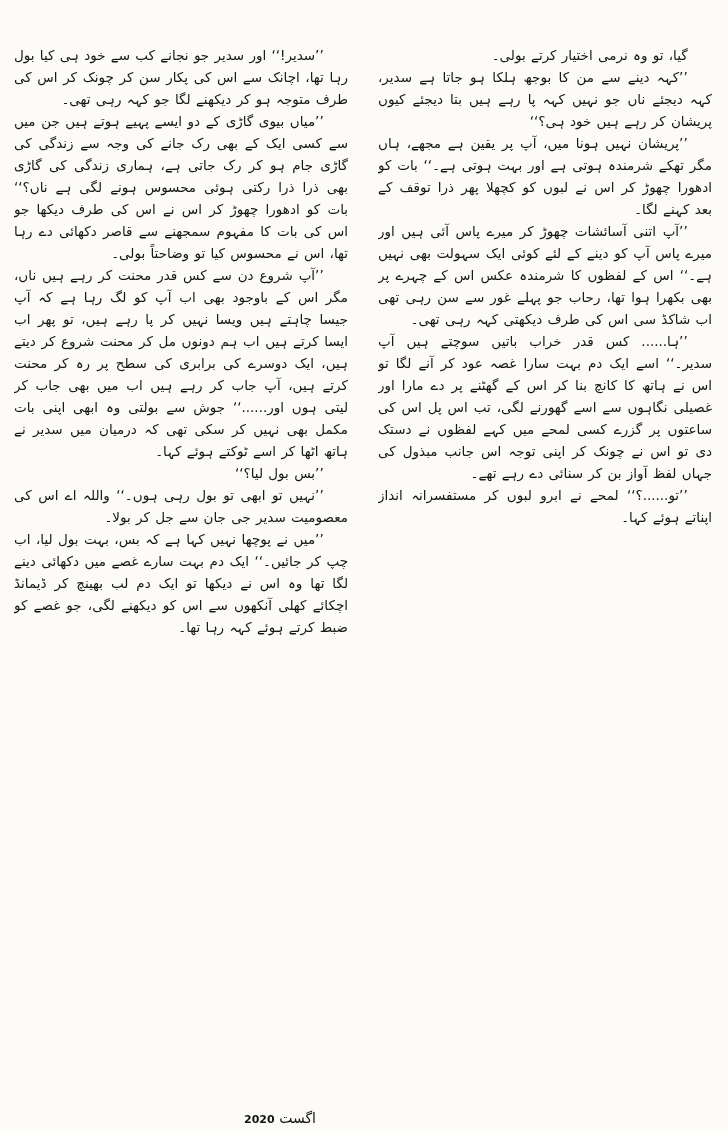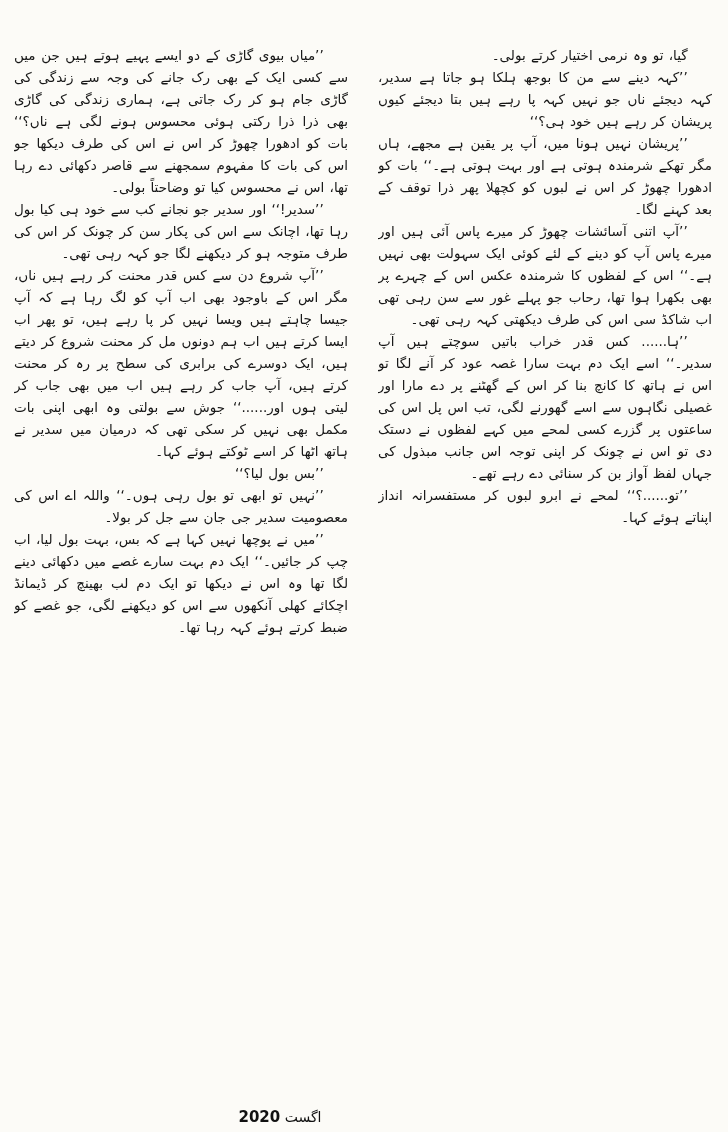--- a/index.html
+++ b/index.html
@@ -46,21 +46,21 @@
     bottom: 6px;
     left: 150px;
     width: 260px;
     direction: rtl;
     text-align: center;
     font-size: 14px;
     color: #111;
   }
   .footer .year {
     font-weight: bold;
-    font-size: 15px;
+    font-size: 11px;
     letter-spacing: 0.5px;
   }
   .footer .month {
     font-size: 14px;
   }
 </style>
 </head>
 <body>
 
 <div class="page">
@@ -69,22 +69,22 @@
     <div class="col">
       <p>گیا، تو وہ نرمی اختیار کرتے بولی۔</p>
       <p>’’کہہ دینے سے من کا بوجھ ہلکا ہو جاتا ہے سدیر، کہہ دیجئے ناں جو نہیں کہہ پا رہے ہیں بتا دیجئے کیوں پریشان کر رہے ہیں خود ہی؟‘‘</p>
       <p>’’پریشان نہیں ہونا میں، آپ پر یقین ہے مجھے، ہاں مگر تھکے شرمندہ ہوتی ہے اور بہت ہوتی ہے۔‘‘ بات کو ادھورا چھوڑ کر اس نے لبوں کو کچھلا پھر ذرا توقف کے بعد کہنے لگا۔</p>
       <p>’’آپ اتنی آسائشات چھوڑ کر میرے پاس آئی ہیں اور میرے پاس آپ کو دینے کے لئے کوئی ایک سہولت بھی نہیں ہے۔‘‘ اس کے لفظوں کا شرمندہ عکس اس کے چہرے پر بھی بکھرا ہوا تھا، رحاب جو پہلے غور سے سن رہی تھی اب شاکڈ سی اس کی طرف دیکھتی کہہ رہی تھی۔</p>
       <p>’’ہا...... کس قدر خراب باتیں سوچتے ہیں آپ سدیر۔‘‘ اسے ایک دم بہت سارا غصہ عود کر آنے لگا تو اس نے ہاتھ کا کانچ بنا کر اس کے گھٹنے پر دے مارا اور غصیلی نگاہوں سے اسے گھورنے لگی، تب اس پل اس کی ساعتوں پر گزرے کسی لمحے میں کہے لفظوں نے دستک دی تو اس نے چونک کر اپنی توجہ اس جانب مبذول کی جہاں لفظ آواز بن کر سنائی دے رہے تھے۔</p>
       <p>’’تو......؟‘‘ لمحے نے ابرو لبوں کر مستفسرانہ انداز اپناتے ہوئے کہا۔</p>
     </div>
 
     <div class="col">
+      <p>’’سدیر!‘‘ اور سدیر جو نجانے کب سے خود ہی کیا بول رہا تھا، اچانک سے اس کی پکار سن کر چونک کر اس کی طرف متوجہ ہو کر دیکھنے لگا جو کہہ رہی تھی۔</p>
       <p>’’میاں بیوی گاڑی کے دو ایسے پہیے ہوتے ہیں جن میں سے کسی ایک کے بھی رک جانے کی وجہ سے زندگی کی گاڑی جام ہو کر رک جاتی ہے، ہماری زندگی کی گاڑی بھی ذرا ذرا رکتی ہوئی محسوس ہونے لگی ہے ناں؟‘‘ بات کو ادھورا چھوڑ کر اس نے اس کی طرف دیکھا جو اس کی بات کا مفہوم سمجھنے سے قاصر دکھائی دے رہا تھا، اس نے محسوس کیا تو وضاحتاً بولی۔</p>
-      <p>’’سدیر!‘‘ اور سدیر جو نجانے کب سے خود ہی کیا بول رہا تھا، اچانک سے اس کی پکار سن کر چونک کر اس کی طرف متوجہ ہو کر دیکھنے لگا جو کہہ رہی تھی۔</p>
       <p>’’آپ شروع دن سے کس قدر محنت کر رہے ہیں ناں، مگر اس کے باوجود بھی اب آپ کو لگ رہا ہے کہ آپ جیسا چاہتے ہیں ویسا نہیں کر پا رہے ہیں، تو پھر اب ایسا کرتے ہیں اب ہم دونوں مل کر محنت شروع کر دیتے ہیں، ایک دوسرے کی برابری کی سطح پر رہ کر محنت کرتے ہیں، آپ جاب کر رہے ہیں اب میں بھی جاب کر لیتی ہوں اور......‘‘ جوش سے بولتی وہ ابھی اپنی بات مکمل بھی نہیں کر سکی تھی کہ درمیان میں سدیر نے ہاتھ اٹھا کر اسے ٹوکتے ہوئے کہا۔</p>
       <p>’’بس بول لیا؟‘‘</p>
       <p>’’نہیں تو ابھی تو بول رہی ہوں۔‘‘ واللہ اے اس کی معصومیت سدیر جی جان سے جل کر بولا۔</p>
       <p>’’میں نے پوچھا نہیں کہا ہے کہ بس، بہت بول لیا، اب چپ کر جائیں۔‘‘ ایک دم بہت سارے غصے میں دکھائی دینے لگا تھا وہ اس نے دیکھا تو ایک دم لب بھینچ کر ڈیمانڈ اچکائے کھلی آنکھوں سے اس کو دیکھنے لگی، جو غصے کو ضبط کرتے ہوئے کہہ رہا تھا۔</p>
     </div>
 
   </div>
 
   <div class="footer">
     <span class="month">اگست</span>

